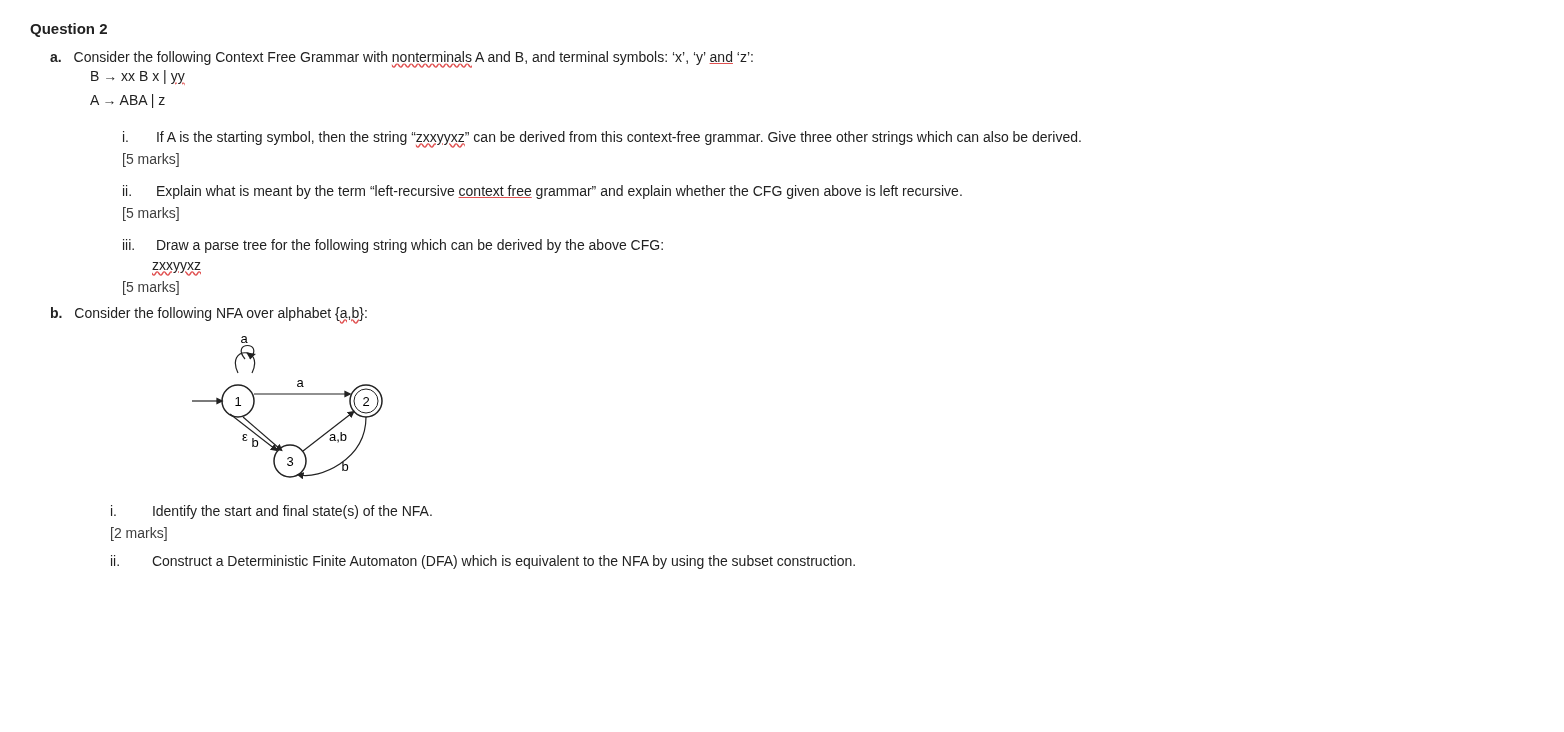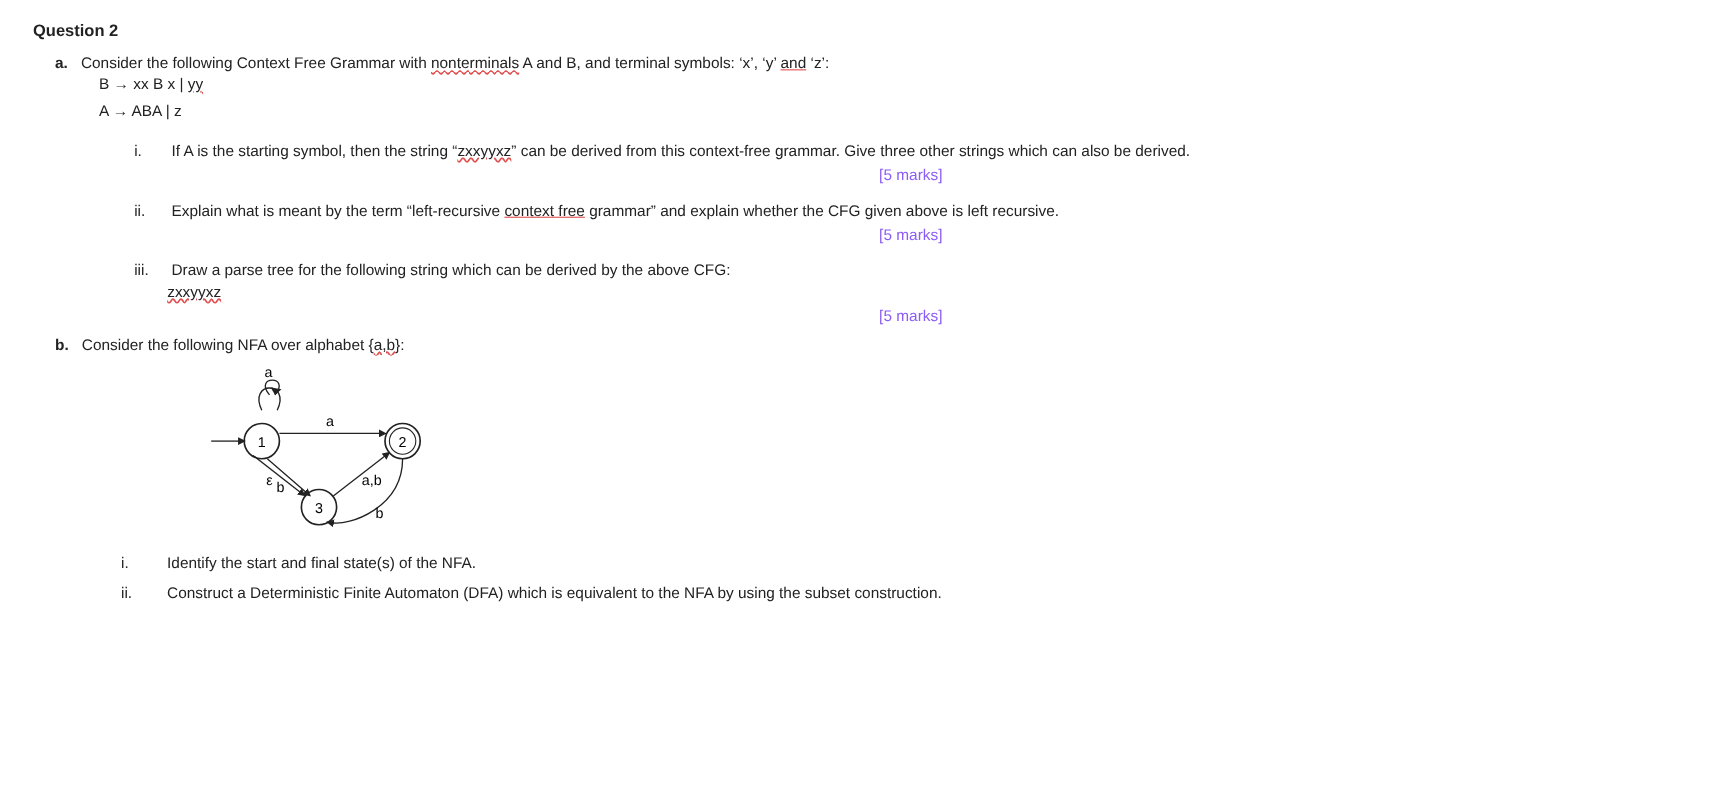--- a/index.html
+++ b/index.html
@@ -34,24 +34,24 @@
     .sub-label {
       display: inline-block;
       width: 30px;
       vertical-align: top;
     }
     .sub-content {
       display: inline-block;
       width: calc(100% - 40px);
     }
     .marks {
-      text-align: center;
+      text-align: left;
       margin-top: 6px;
       margin-bottom: 6px;
-      color: #8b5cf6;
+      color: #404040;
     }
     .part-b {
       margin-left: 20px;
     }
     .nfa-diagram {
       margin-left: 120px;
       margin-top: 10px;
       margin-bottom: 10px;
       width: 260px;
       height: 160px;
@@ -164,20 +164,21 @@
           <path d="M0,0 L0,6 L8,3 Z" fill="#222"></path>
         </marker>
       </defs>
     </svg>
   </div>
 
   
   <div class="indent-sub">
     <span class="sub-label">i.</span>
     <span style="margin-left:8px;">Identify the start and final state(s) of the NFA.</span>
+    <div class="marks">[2 marks]</div>
   </div>
 
   
   <div class="indent-sub">
     <span class="sub-label">ii.</span>
     <span style="margin-left:8px;text-align:right;">Construct a Deterministic Finite Automaton (DFA) which is equivalent to the NFA by using the subset construction.</span>
   </div>
 </div>
 
 </body></html>

